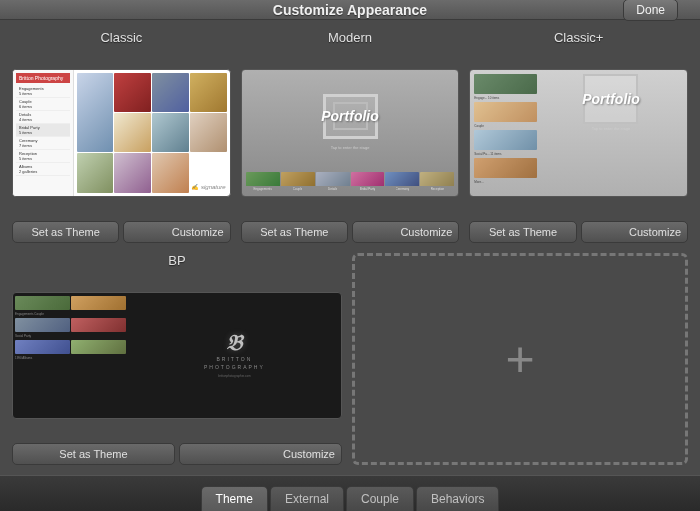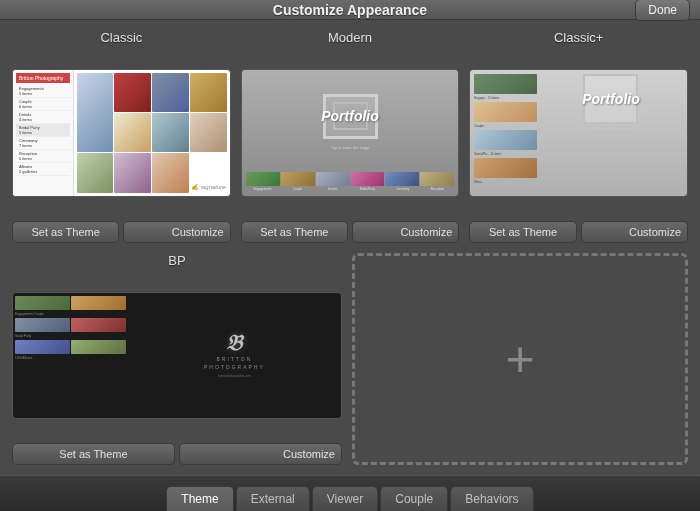--- a/index.html
+++ b/index.html
@@ -27,21 +27,21 @@
 
     .title-bar-text {
       color: #f0f0f0;
       font-size: 14px;
       font-weight: 600;
       text-shadow: 0 1px 1px rgba(0,0,0,0.5);
     }
 
     .done-button {
       position: absolute;
-      right: 10px;
+      right: 22px;
       top: 50%;
       transform: translateY(-50%);
       background: linear-gradient(180deg, #7a7a7a 0%, #5a5a5a 100%);
       border: 1px solid #3a3a3a;
       border-radius: 5px;
       color: #f0f0f0;
       font-size: 12px;
       padding: 3px 12px;
       cursor: pointer;
     }
@@ -615,16 +615,15 @@
       <span class="add-icon">+</span>
     </div>
 
   </div>
 
 </div>
 
 <div class="bottom-tabs">
   <div class="tab-item active">Theme</div>
   <div class="tab-item">External</div>
-  <div class="tab-item">Viewer</div>
   <div class="tab-item">Couple</div>
   <div class="tab-item">Behaviors</div>
 </div>
 
 </body></html>

